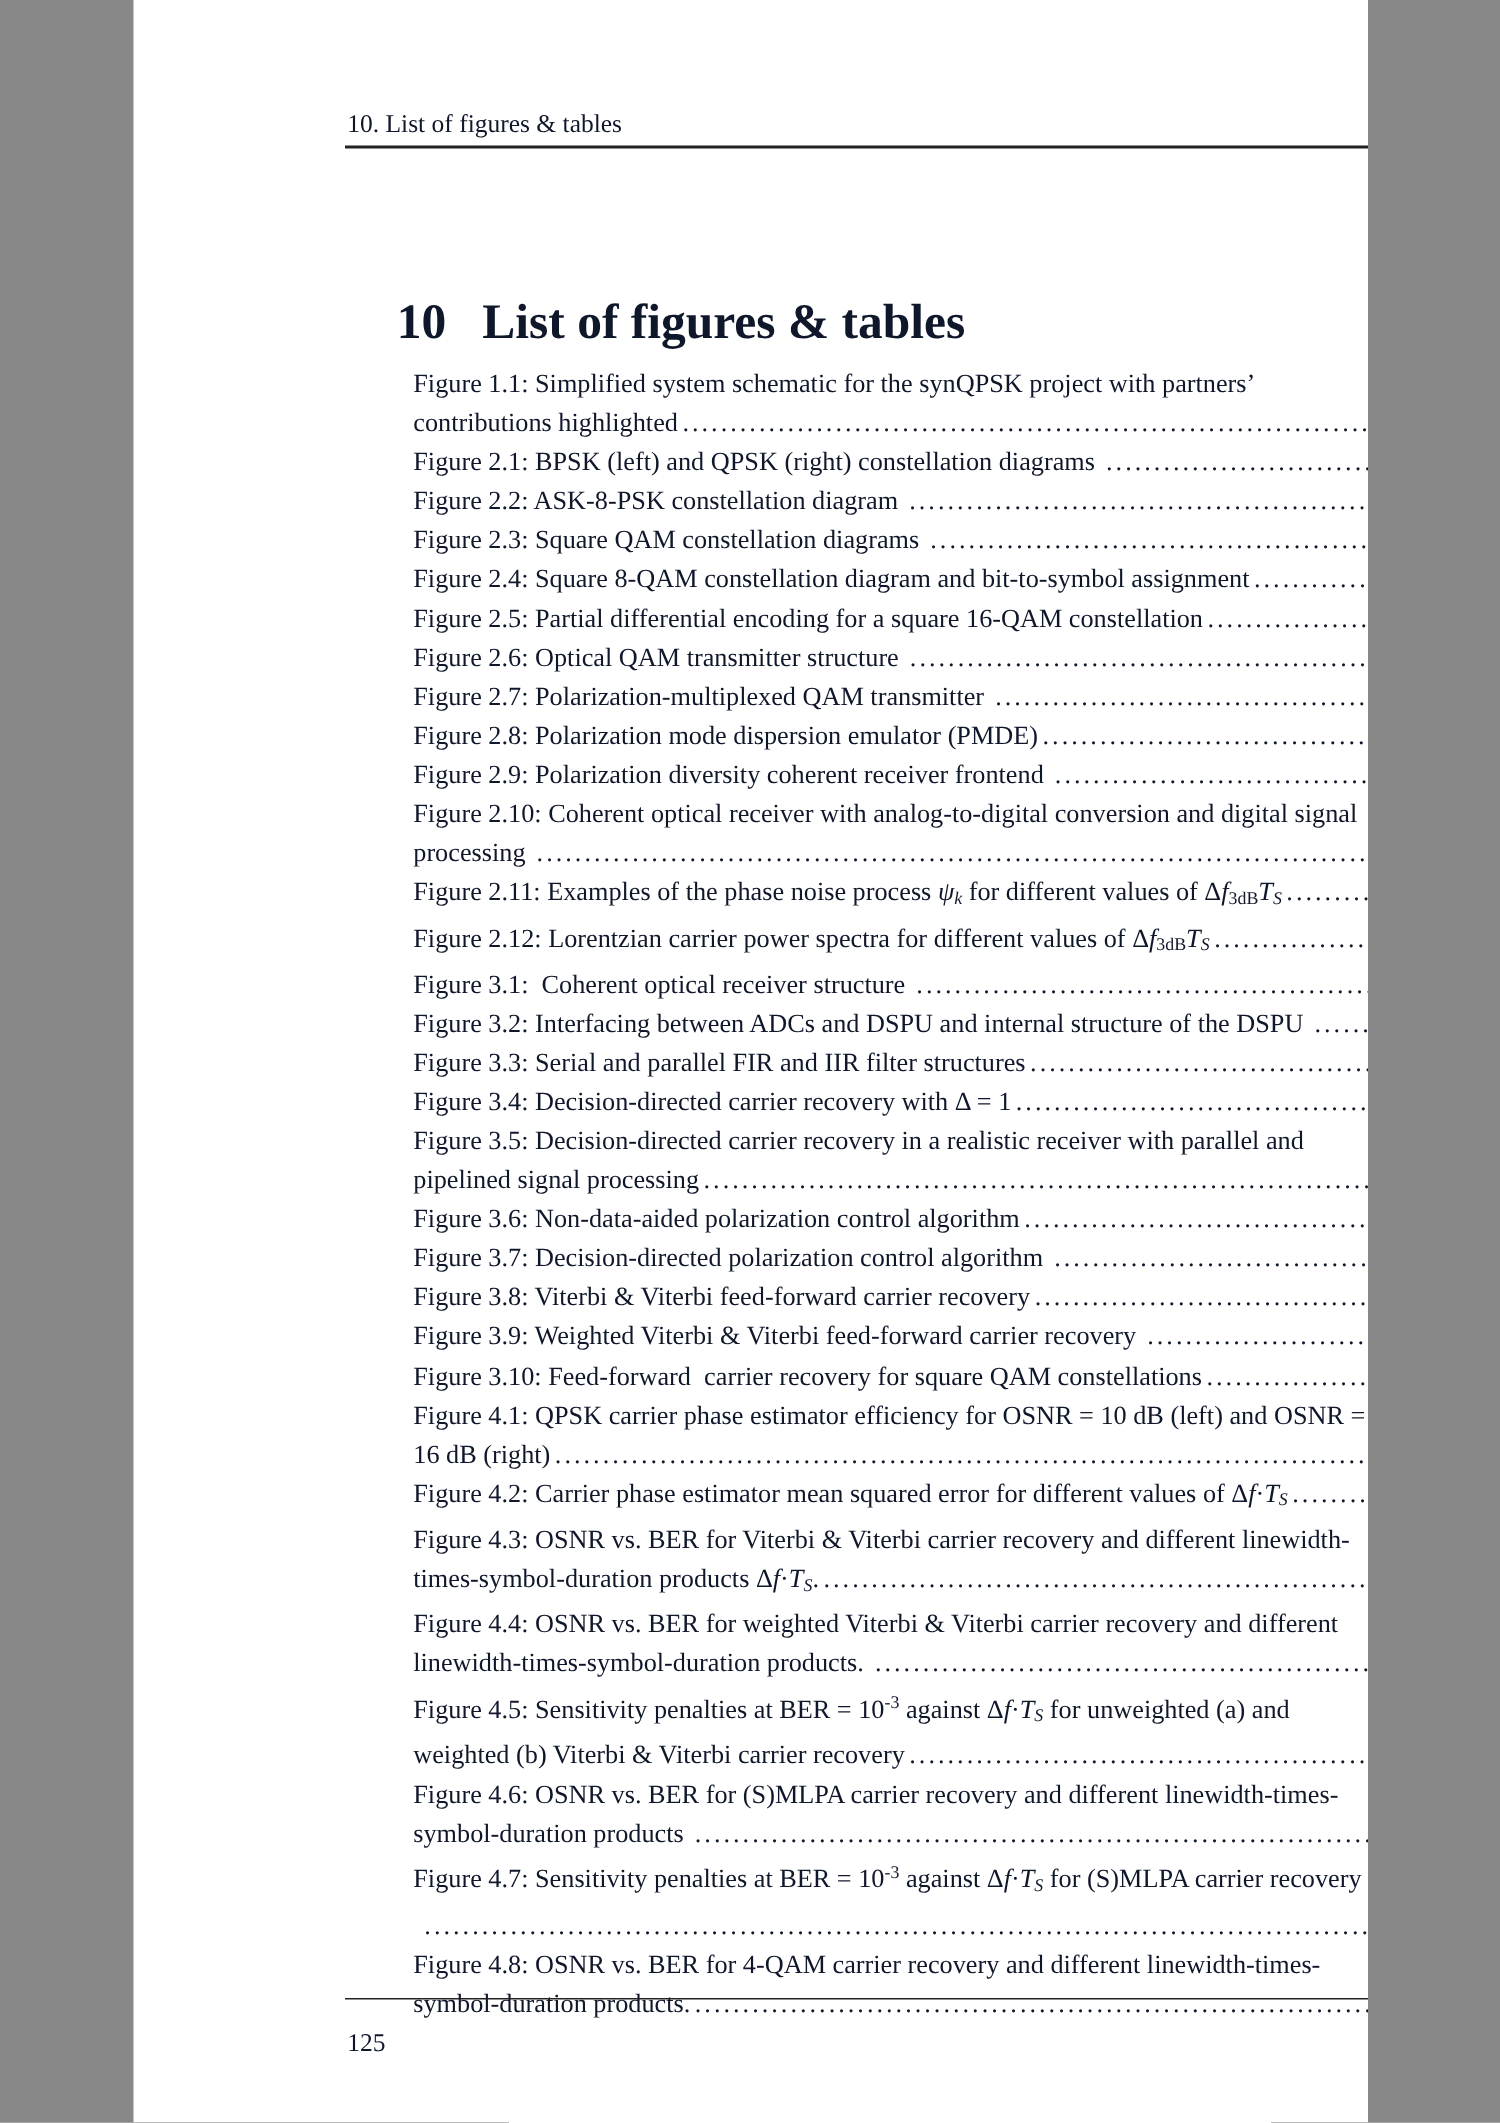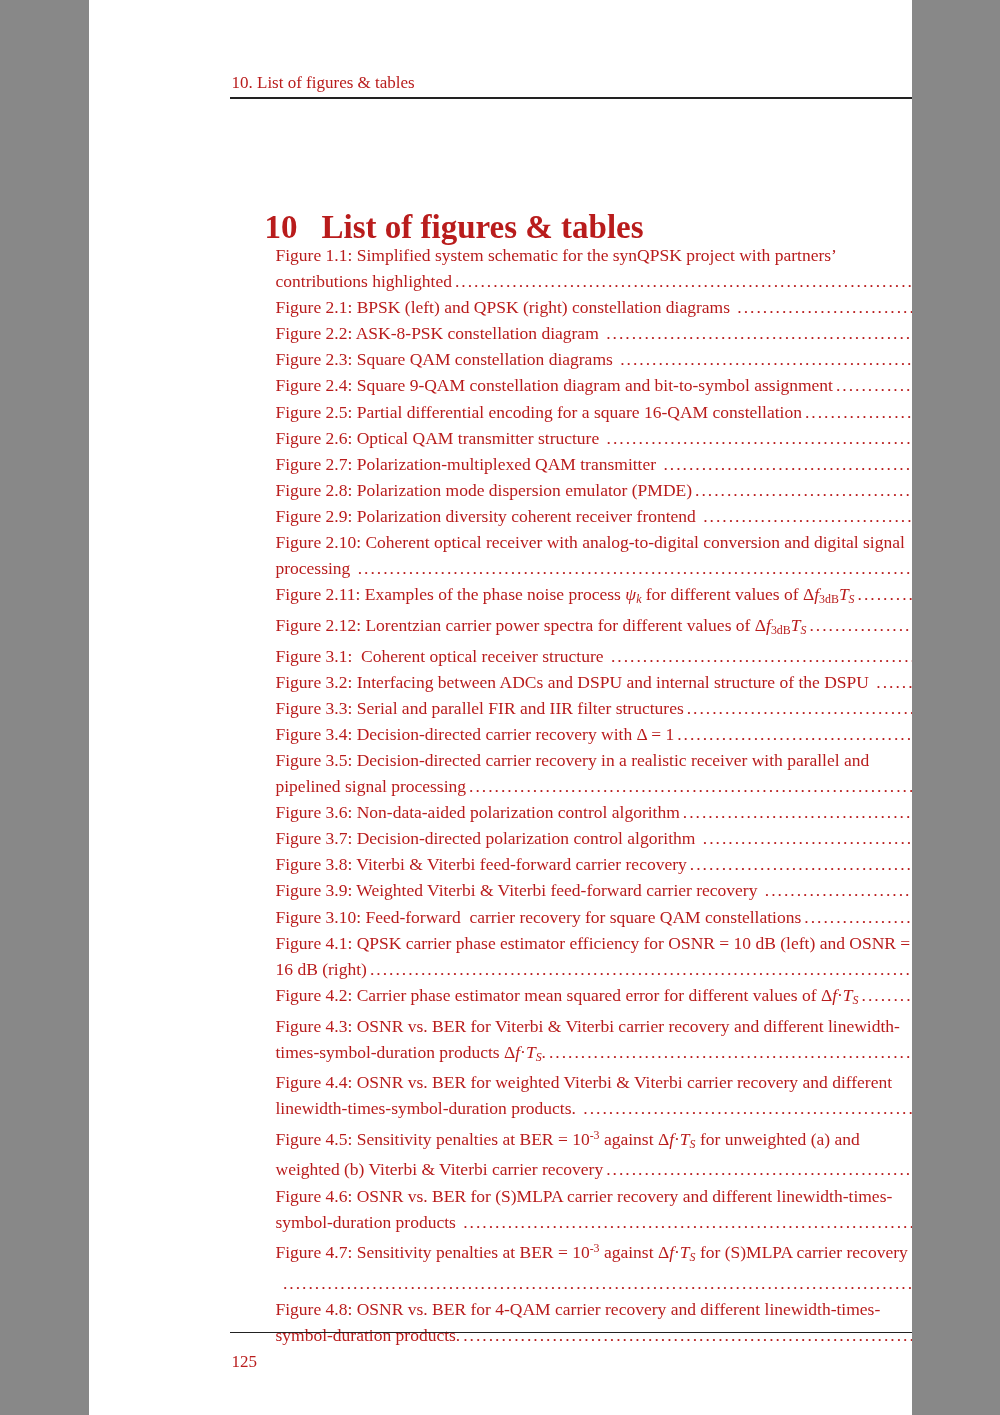--- a/index.html
+++ b/index.html
@@ -2,42 +2,42 @@
 <html><head>
 <meta charset="utf-8">
 <style>
   html, body { margin: 0; padding: 0; background: #888; }
   .page {
     position: relative;
     width: 823px;
     height: 1415px;
     margin: 0 auto;
     background: #ffffff;
-    color: #b91c1c;
+    color: #0f172a;
     font-family: "Liberation Serif", serif;
     overflow: hidden;
   }
   .running-header {
     position: absolute;
     top: 73px;
     left: 143px;
     font-size: 17px;
     line-height: 20px;
     white-space: pre;
   }
   .header-rule {
     position: absolute;
     top: 97px;
     left: 141px;
     width: 738px;
     border-top: 2px solid #222222;
   }
   .section-title {
     position: absolute;
-    top: 172px;
+    top: 160px;
     left: 143px;
     font-size: 33px;
     font-weight: bold;
     white-space: pre;
   }
   .title-number { margin-right: 24px; }
   .figure-list {
     position: absolute;
     top: 242px;
     left: 143px;
@@ -98,21 +98,21 @@
       <div class="toc-entry">
         <div class="entry-line entry-line-last"><span class="entry-text"><span>Figure 2.1: BPSK (left) and QPSK (right) constellation diagrams </span></span><span class="leader"></span><span class="pnum">6</span></div>
       </div>
       <div class="toc-entry">
         <div class="entry-line entry-line-last"><span class="entry-text"><span>Figure 2.2: ASK-8-PSK constellation diagram </span></span><span class="leader"></span><span class="pnum">7</span></div>
       </div>
       <div class="toc-entry">
         <div class="entry-line entry-line-last"><span class="entry-text"><span>Figure 2.3: Square QAM constellation diagrams </span></span><span class="leader"></span><span class="pnum">8</span></div>
       </div>
       <div class="toc-entry">
-        <div class="entry-line entry-line-last"><span class="entry-text"><span>Figure 2.4: Square 9-QAM constellation diagram and bit-to-symbol assignment</span></span><span class="leader"></span><span class="pnum">9</span></div>
+        <div class="entry-line entry-line-last"><span class="entry-text"><span>Figure 2.4: Square 8-QAM constellation diagram and bit-to-symbol assignment</span></span><span class="leader"></span><span class="pnum">9</span></div>
       </div>
       <div class="toc-entry">
         <div class="entry-line entry-line-last"><span class="entry-text"><span>Figure 2.5: Partial differential encoding for a square 16-QAM constellation</span></span><span class="leader"></span><span class="pnum">10</span></div>
       </div>
       <div class="toc-entry">
         <div class="entry-line entry-line-last"><span class="entry-text"><span>Figure 2.6: Optical QAM transmitter structure </span></span><span class="leader"></span><span class="pnum">11</span></div>
       </div>
       <div class="toc-entry">
         <div class="entry-line entry-line-last"><span class="entry-text"><span>Figure 2.7: Polarization-multiplexed QAM transmitter </span></span><span class="leader"></span><span class="pnum">13</span></div>
       </div>

